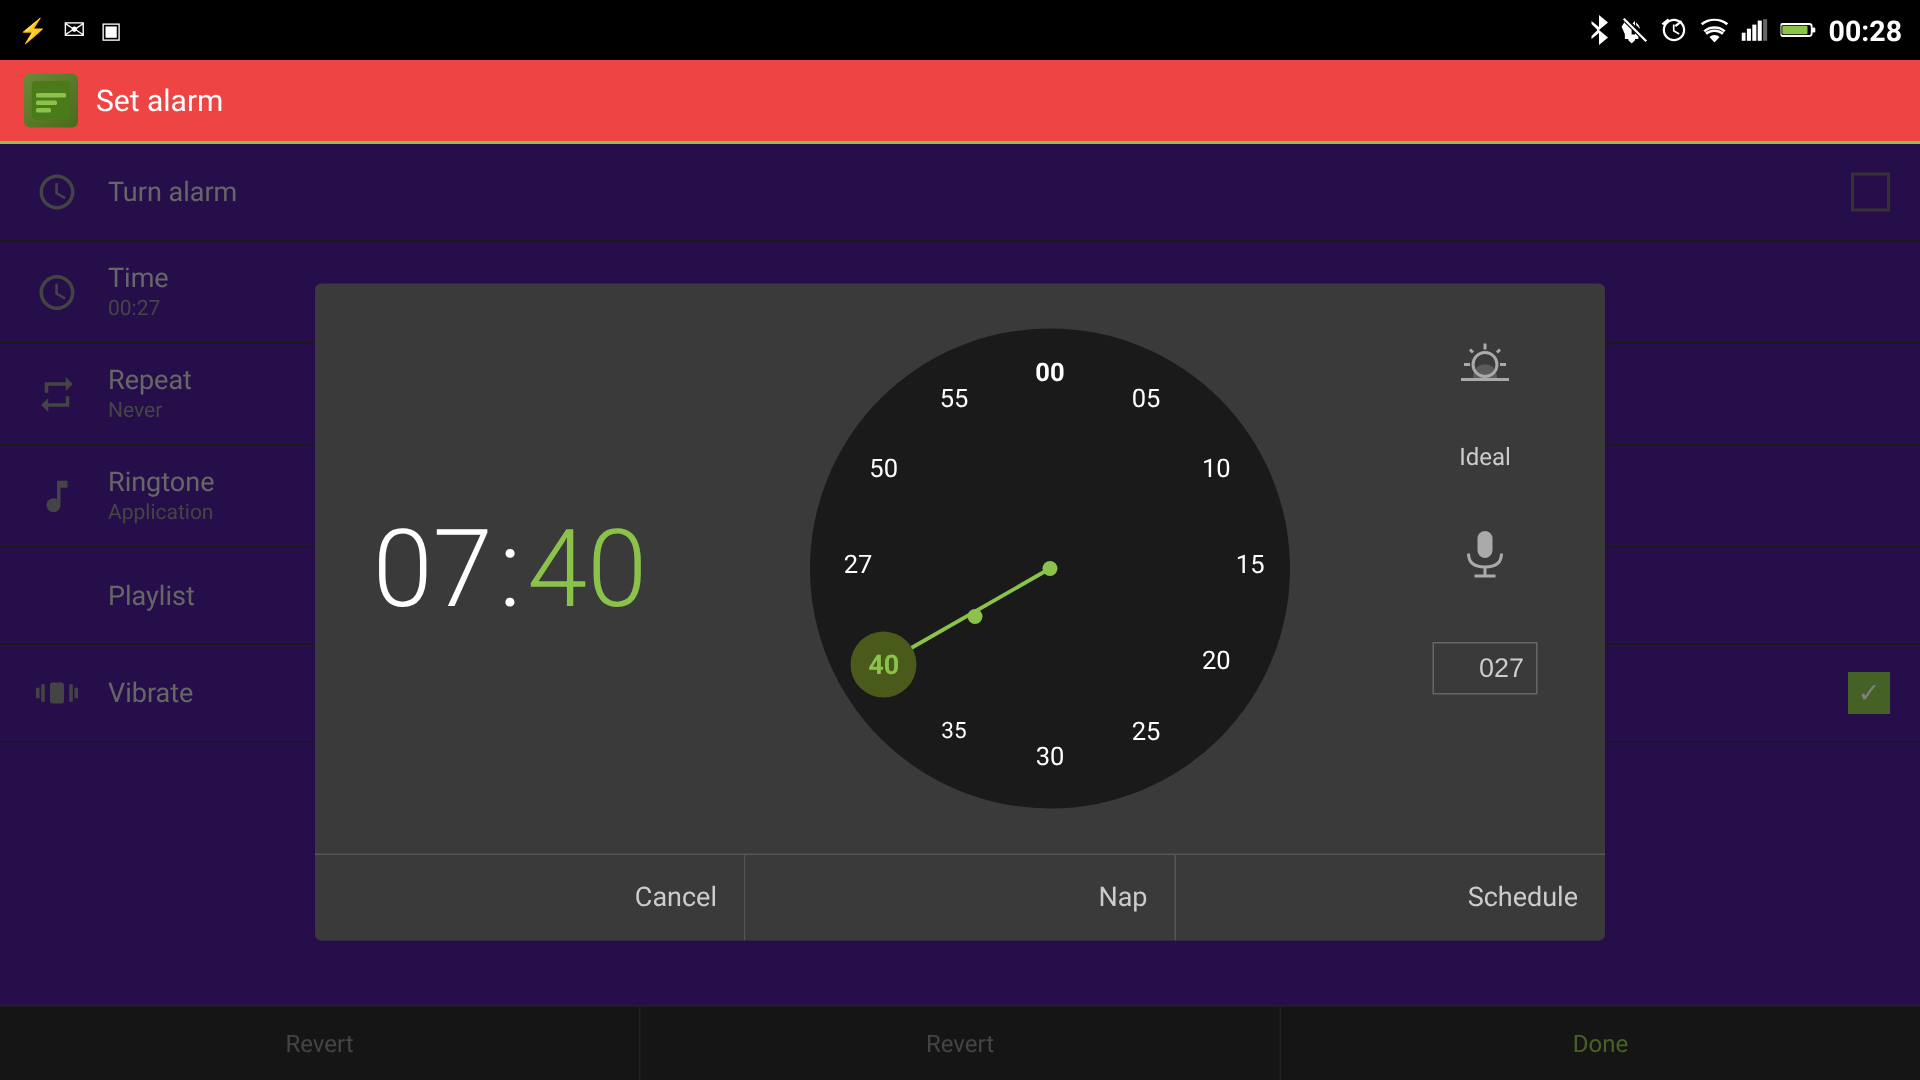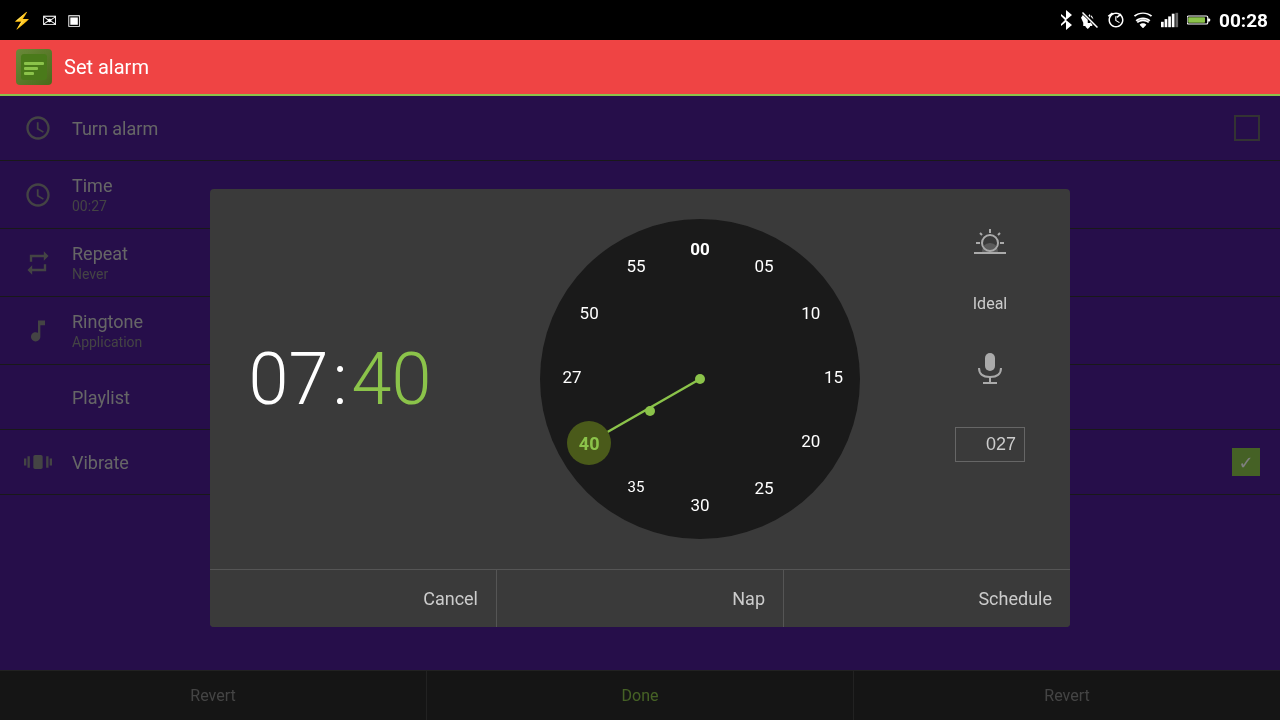--- a/index.html
+++ b/index.html
@@ -412,22 +412,22 @@
       <div class="setting-text">
         <div class="label">Vibrate</div>
       </div>
       <div class="vibrate-check" style="margin-left:auto;">✓</div>
     </div>
 
   </div>
 
   <div class="bottom-bar">
     <div class="bottom-btn">Revert</div>
+    <div class="bottom-btn">Revert</div>
     <div class="bottom-btn done">Done</div>
-    <div class="bottom-btn">Revert</div>
   </div>
 
   <div class="dialog-overlay">
     <div class="dialog">
       <div class="dialog-body">
 
         <div class="time-display">
           <span class="time-hours">07</span>
           <span class="time-colon">:</span>
           <span class="time-minutes">40</span>

